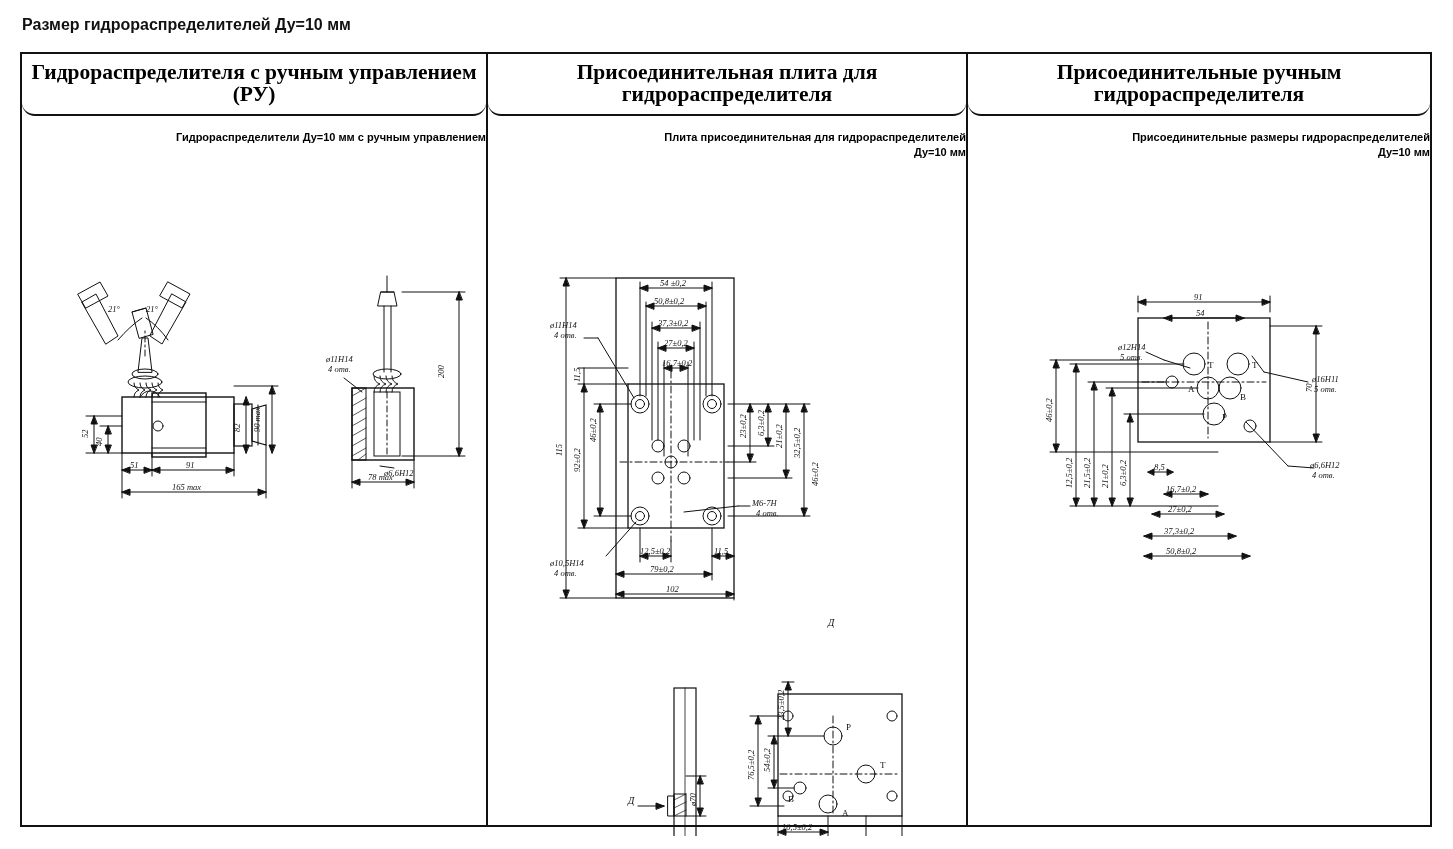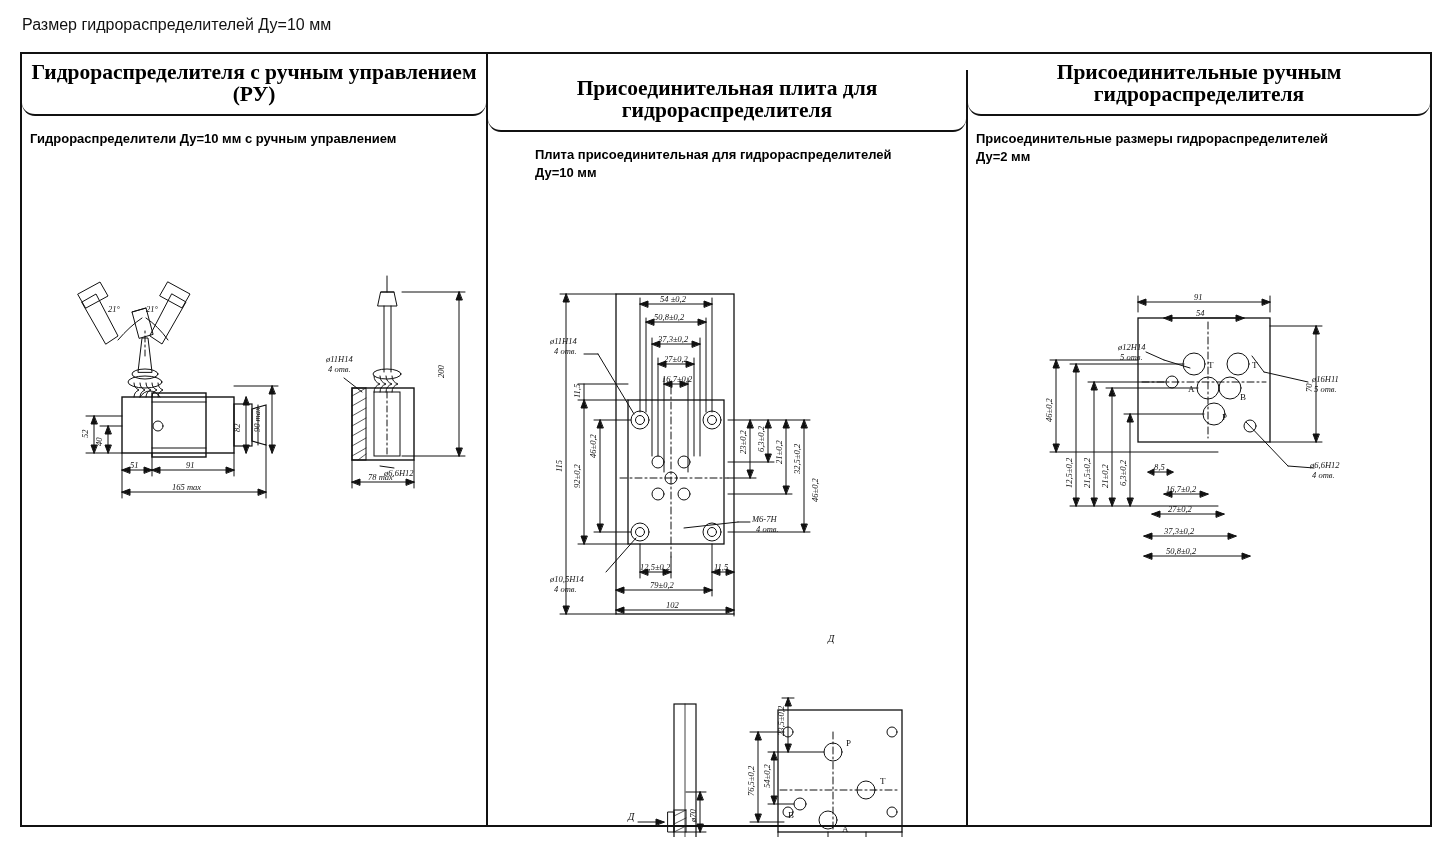--- a/index.html
+++ b/index.html
@@ -1,28 +1,28 @@
 <!DOCTYPE html>
 <html lang="ru"><head>
 <meta charset="utf-8">
 <style>
   html,body{margin:0;padding:0;background:#ffffff;}
   body{width:1453px;height:849px;font-family:"Liberation Serif",serif;color:#000;overflow:hidden;}
   .page{position:relative;width:1453px;height:849px;}
-  .page-title{position:absolute;left:22px;top:16px;font-family:"Liberation Sans",sans-serif;font-weight:normal;font-size:16px;color:#111;}
+  .page-title{position:absolute;left:22px;top:16px;font-family:"Liberation Sans",sans-serif;font-weight:bold;font-size:16px;color:#111;}
   .table{position:absolute;left:20px;top:52px;width:1412px;height:775px;border:2px solid #111;box-sizing:border-box;display:flex;}
   .col{position:relative;box-sizing:border-box;border-right:2px solid #111;}
   .col:last-child{border-right:none;}
   .col1{width:466px;}
-  .col2{width:480px;margin-top:16px;}
+  .col2{width:480px;}
   .col3{width:462px;}
   .col-head{box-sizing:border-box;height:62px;border-bottom:2px solid #111;display:flex;align-items:center;justify-content:center;text-align:center;border-radius:13px;}
   .col-head span{font-family:"Liberation Serif",serif;font-weight:bold;font-size:21.5px;line-height:1.02;letter-spacing:0px;}
   .col-body{position:relative;height:720px;overflow:hidden;}
-  .cap{position:absolute;left:8px;right:0;text-align:left;font-family:"Liberation Sans",sans-serif;font-weight:bold;font-size:13px;line-height:1.35;}
+  .cap{position:absolute;left:8px;right:0;text-align:right;font-family:"Liberation Sans",sans-serif;font-weight:bold;font-size:11px;line-height:1.35;}
   svg{display:block;}
   .dwg{position:absolute;left:0;top:0;}
   text{font-family:"Liberation Serif",serif;}
   .bottombar{position:absolute;left:0;bottom:0;width:1453px;height:12px;background:#ffffff;}
 </style>
 </head>
 <body>
 
 <div class="page">
 
@@ -421,21 +421,21 @@
         </svg>
       </div>
     </div>
 
     <div class="col col3">
       <div class="col-head">
         <span>Присоединительные ручным гидрораспределителя</span>
       </div>
       <div class="col-body">
         <div class="cap" style="top:14px;white-space:pre-line;">Присоединительные размеры гидрораспределителей
-Ду=2 мм</div>
+Ду=10 мм</div>
 
         <svg class="dwg" width="462" height="720" viewBox="0 0 462 720">
           <g fill="none" stroke="#111" stroke-width="1" stroke-linecap="round">
 
             <rect x="170" y="202" width="132" height="124" stroke-width="1.3"></rect>
 
             <circle cx="226" cy="248" r="11"></circle>
             <circle cx="270" cy="248" r="11"></circle>
             <circle cx="240" cy="272" r="11"></circle>
             <circle cx="262" cy="272" r="11"></circle>

